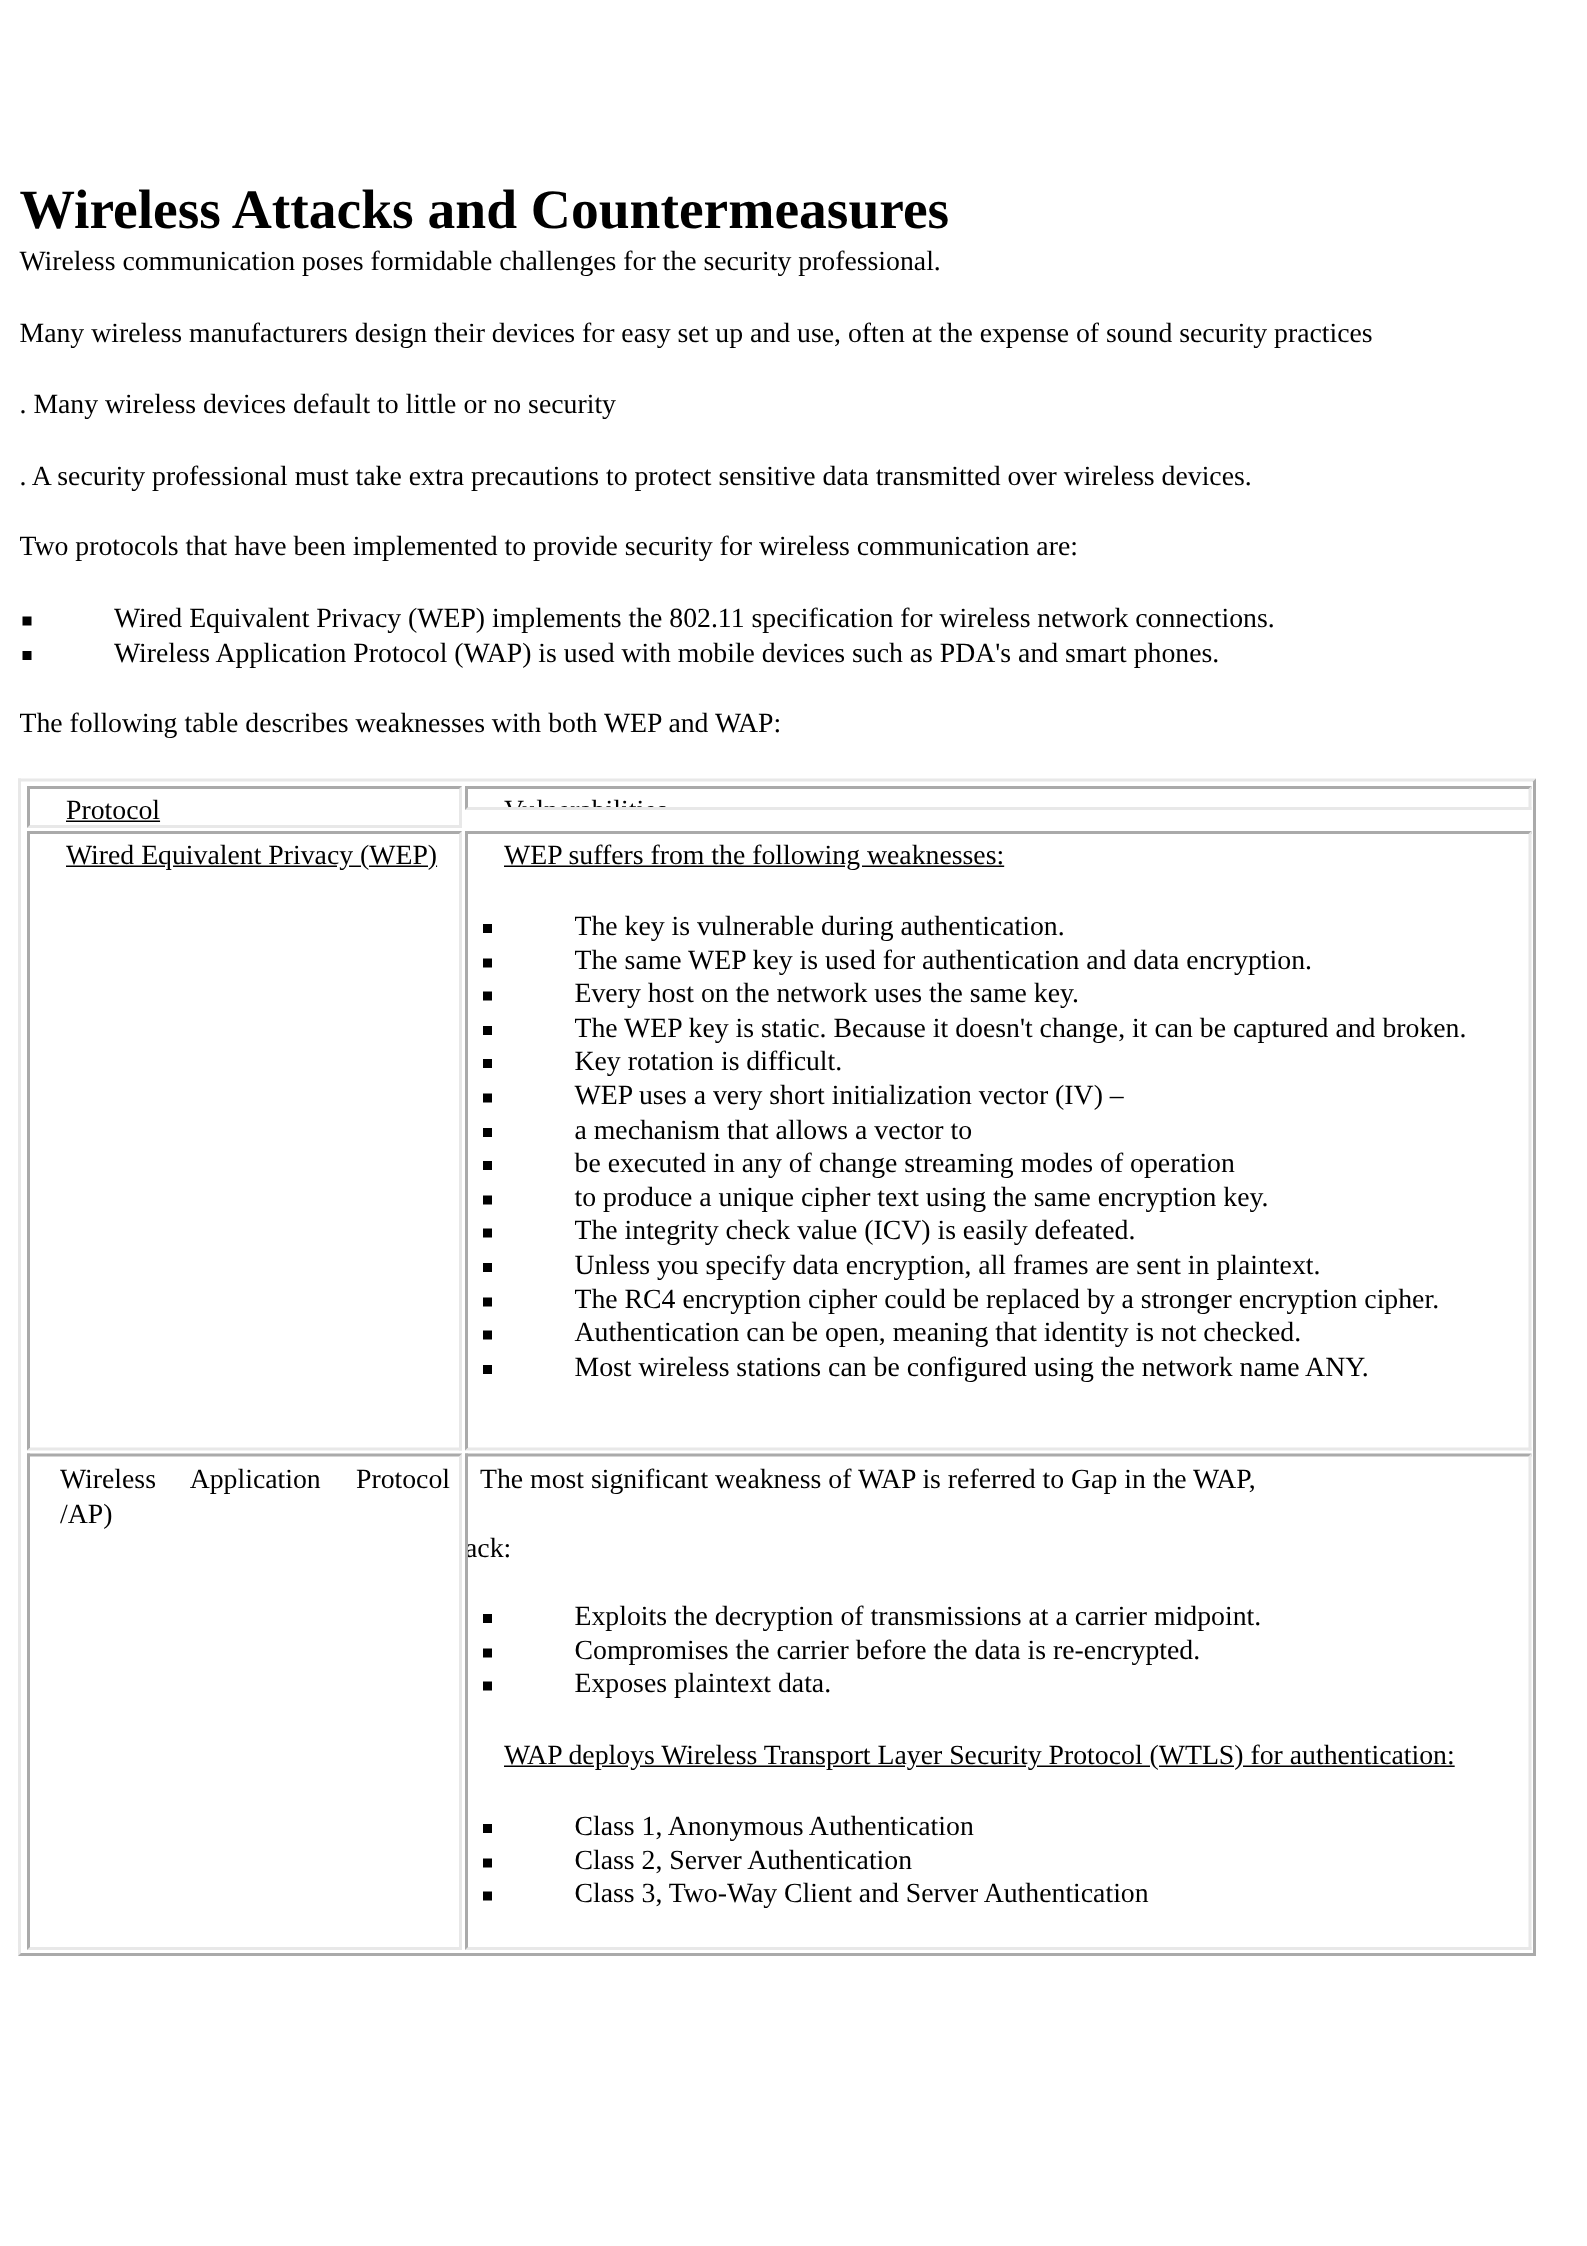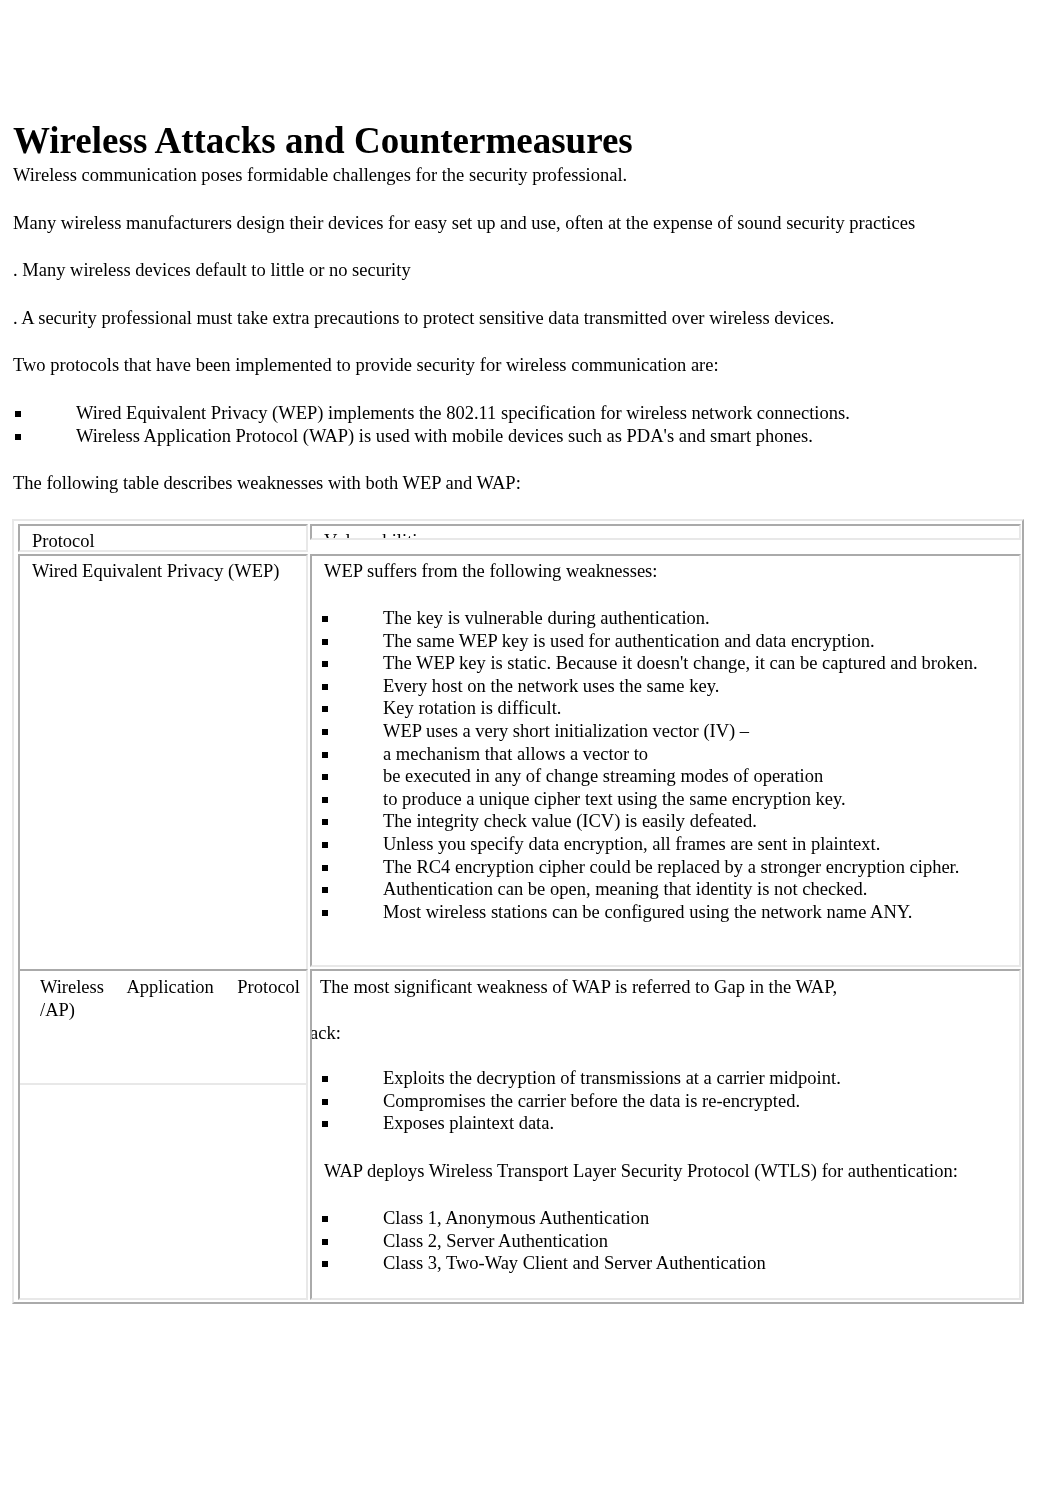--- a/index.html
+++ b/index.html
@@ -23,24 +23,24 @@
       border: 2px solid;
       border-color: #e8e8e8 #aaaaaa #aaaaaa #e8e8e8;
       box-sizing: border-box;
     }
     .cell {
       position: absolute; box-sizing: border-box;
       border: 2px solid;
       border-color: #aaaaaa #e8e8e8 #e8e8e8 #aaaaaa;
       overflow: hidden;
     }
-    .cell .txt { position: absolute; left: 12px; top: 4px; right: 6px; }
+    .cell .txt { position: absolute; left: 24px; top: 4px; right: 6px; text-decoration: underline; }
     .c-h1 { left: 4px; top: 3px; width: 290px; height: 28px; }
     .c-h2 { left: 296px; top: 3px; width: 711px; height: 16px; }
-    .c-r1a { left: 4px; top: 33px; width: 290px; height: 531px; }
+    .c-r1a { left: 4px; top: 33px; width: 290px; height: 413px; }
     .c-r1b { left: 296px; top: 33px; width: 711px; height: 413px; }
     .c-r2a { left: 4px; top: 448px; width: 290px; height: 331px; }
     .c-r2b { left: 296px; top: 448px; width: 711px; height: 331px; }
     .wap-proto { text-align: justify; text-align-last: justify; position: absolute; left: -3px; right: 6px; top: 5px; white-space: normal; margin-left: 23px; }
     .wap-proto span.line2 { display: block; text-align: left; text-align-last: left; }
     .wap-desc-1 { position: absolute; left: 8px; top: 5px; white-space: nowrap; }
     .wap-desc-2 { position: absolute; left: 6px; right: 6px; top: 28px; text-align: justify; text-align-last: justify; white-space: nowrap; }
     .wap-desc-3 { position: absolute; left: -2px; top: 51px; white-space: nowrap; }
     .inner-list { position: absolute; left: 8px; }
   </style>
@@ -76,22 +76,22 @@
   </div>
 
   <div class="cell c-r1a">
     <div class="txt">Wired Equivalent Privacy (WEP)</div>
   </div>
   <div class="cell c-r1b">
     <div class="txt">WEP suffers from the following weaknesses:</div>
     <ul class="sq inner-list" style="top:51px;">
       <li><span class="bullet"></span><span>The key is vulnerable during authentication.</span></li>
       <li><span class="bullet"></span><span>The same WEP key is used for authentication and data encryption.</span></li>
+      <li><span class="bullet"></span><span>Every host on the network uses the same key.</span></li>
       <li><span class="bullet"></span><span>The WEP key is static. Because it doesn't change, it can be captured and broken.</span></li>
-      <li><span class="bullet"></span><span>Every host on the network uses the same key.</span></li>
       <li><span class="bullet"></span><span>Key rotation is difficult.</span></li>
       <li><span class="bullet"></span><span>WEP uses a very short initialization vector (IV) –</span></li>
       <li><span class="bullet"></span><span>a mechanism that allows a vector to</span></li>
       <li><span class="bullet"></span><span>be executed in any of change streaming modes of operation</span></li>
       <li><span class="bullet"></span><span>to produce a unique cipher text using the same encryption key.</span></li>
       <li><span class="bullet"></span><span>The integrity check value (ICV) is easily defeated.</span></li>
       <li><span class="bullet"></span><span>Unless you specify data encryption, all frames are sent in plaintext.</span></li>
       <li><span class="bullet"></span><span>The RC4 encryption cipher could be replaced by a stronger encryption cipher.</span></li>
       <li><span class="bullet"></span><span>Authentication can be open, meaning that identity is not checked.</span></li>
       <li><span class="bullet"></span><span>Most wireless stations can be configured using the network name ANY.</span></li>

